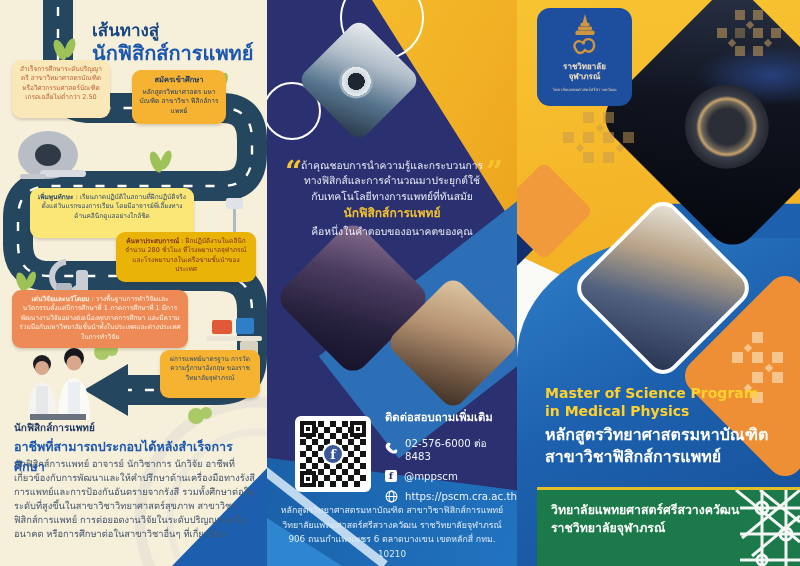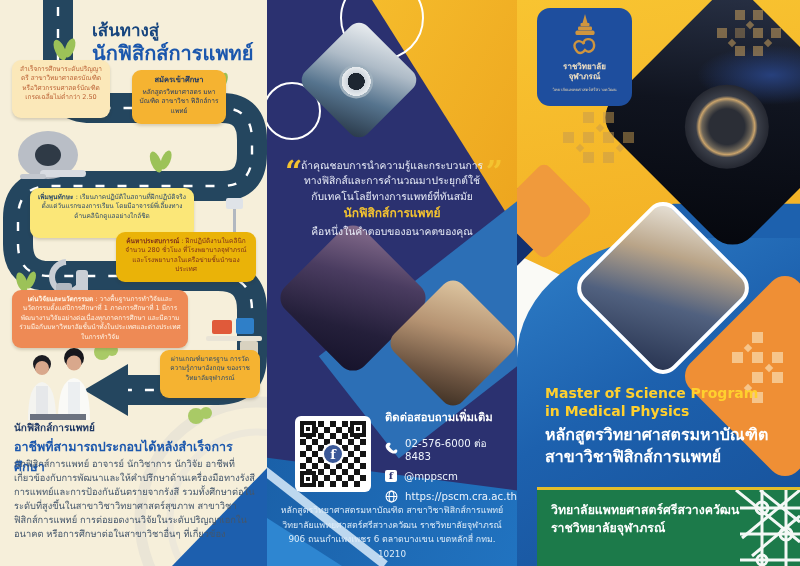--- a/index.html
+++ b/index.html
@@ -204,24 +204,24 @@
       <b>สมัครเข้าศึกษา</b>
       <span>หลักสูตรวิทยาศาสตร มหาบัณฑิต สาขาวิชา ฟิสิกส์การแพทย์</span>
     </div>
     <div id="mbox-4" class="abs mbox">
       <b>เพิ่มพูนทักษะ</b><span> : เรียนภาคปฏิบัติในสถานที่ฝึกปฏิบัติจริงตั้งแต่วันแรกของการเรียน โดยมีอาจารย์พี่เลี้ยงทางด้านคลินิกดูแลอย่างใกล้ชิด</span>
     </div>
     <div id="mbox-5" class="abs mbox">
       <b>ค้นหาประสบการณ์</b><span> : ฝึกปฏิบัติงานในคลินิก จำนวน 280 ชั่วโมง ที่โรงพยาบาลจุฬาภรณ์ และโรงพยาบาลในเครือข่ายชั้นนำของประเทศ</span>
     </div>
     <div id="mbox-6" class="abs mbox">
-      <b>เด่นวิจัยและนวัตกรรมต</b><span> : วางพื้นฐานการทำวิจัยและนวัตกรรมตั้งแต่ปีการศึกษาที่ 1 ภาคการศึกษาที่ 1 มีการพัฒนางานวิจัยอย่างต่อเนื่องทุกภาคการศึกษา และมีความร่วมมือกับมหาวิทยาลัยชั้นนำทั้งในประเทศและต่างประเทศในการทำวิจัย</span>
+      <b>เด่นวิจัยและนวัโดยม</b><span> : วางพื้นฐานการทำวิจัยและนวัตกรรมตั้งแต่ปีการศึกษาที่ 1 ภาคการศึกษาที่ 1 มีการพัฒนางานวิจัยอย่างต่อเนื่องทุกภาคการศึกษา และมีความร่วมมือกับมหาวิทยาลัยชั้นนำทั้งในประเทศและต่างประเทศในการทำวิจัย</span>
     </div>
     <div id="mbox-7" class="abs mbox">
-      <span>ผ่านเกณฑ์มาตรฐาน การวัดความรู้ภาษาอังกฤษ ของราชวิทยาลัยจุฬาภรณ์</span>
+      <span>ผ่การแพทย์มาตรฐาน การวัดความรู้ภาษาอังกฤษ ของราชวิทยาลัยจุฬาภรณ์</span>
     </div>
 
     <div class="abs lp-caption">นักฟิสิกส์การแพทย์</div>
     <div class="abs lp-careers-h">อาชีพที่สามารถประกอบได้หลังสำเร็จการศึกษา</div>
     <div class="abs lp-careers-p">นักฟิสิกส์การแพทย์ อาจารย์ นักวิชาการ นักวิจัย อาชีพที่เกี่ยวข้องกับการพัฒนาและให้คำปรึกษาด้านเครื่องมือทางรังสีการแพทย์และการป้องกันอันตรายจากรังสี รวมทั้งศึกษาต่อในระดับที่สูงขึ้นในสาขาวิชาวิทยาศาสตร์สุขภาพ สาขาวิชาฟิสิกส์การแพทย์ การต่อยอดงานวิจัยในระดับปริญญาเอกในอนาคต หรือการศึกษาต่อในสาขาวิชาอื่นๆ ที่เกี่ยวข้อง</div>
   </div>
 
   <div id="middle-panel" class="abs">
     <div class="abs mid-yellow"></div>
     <div id="ring-1" class="abs ring"></div>

